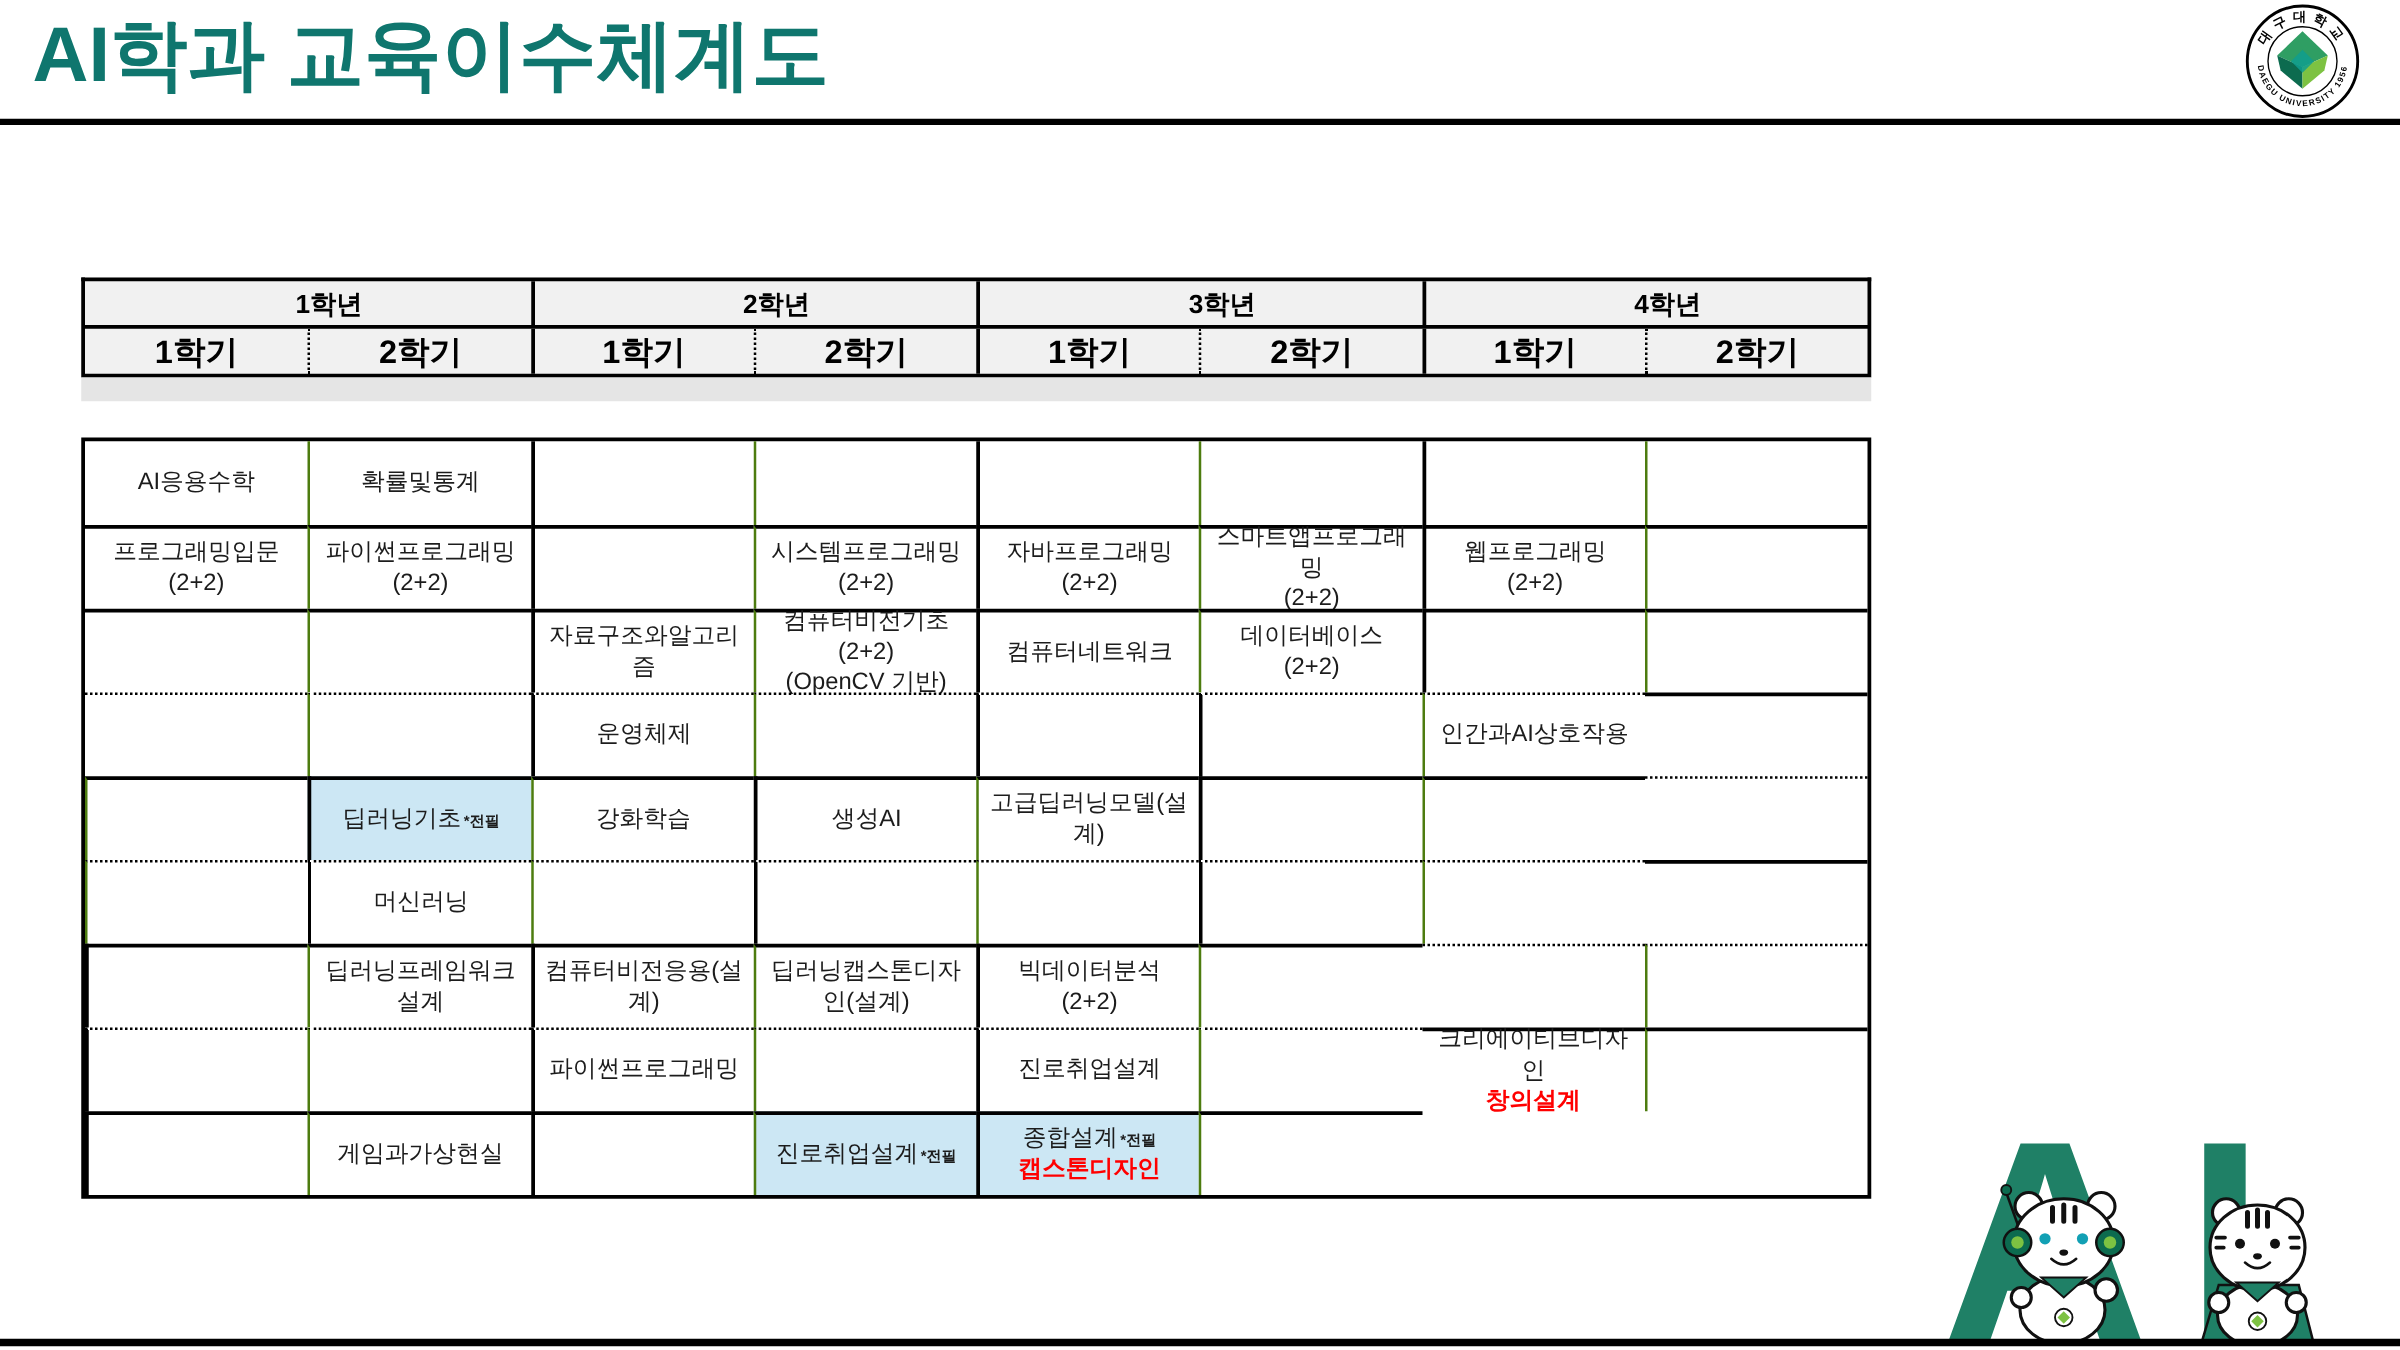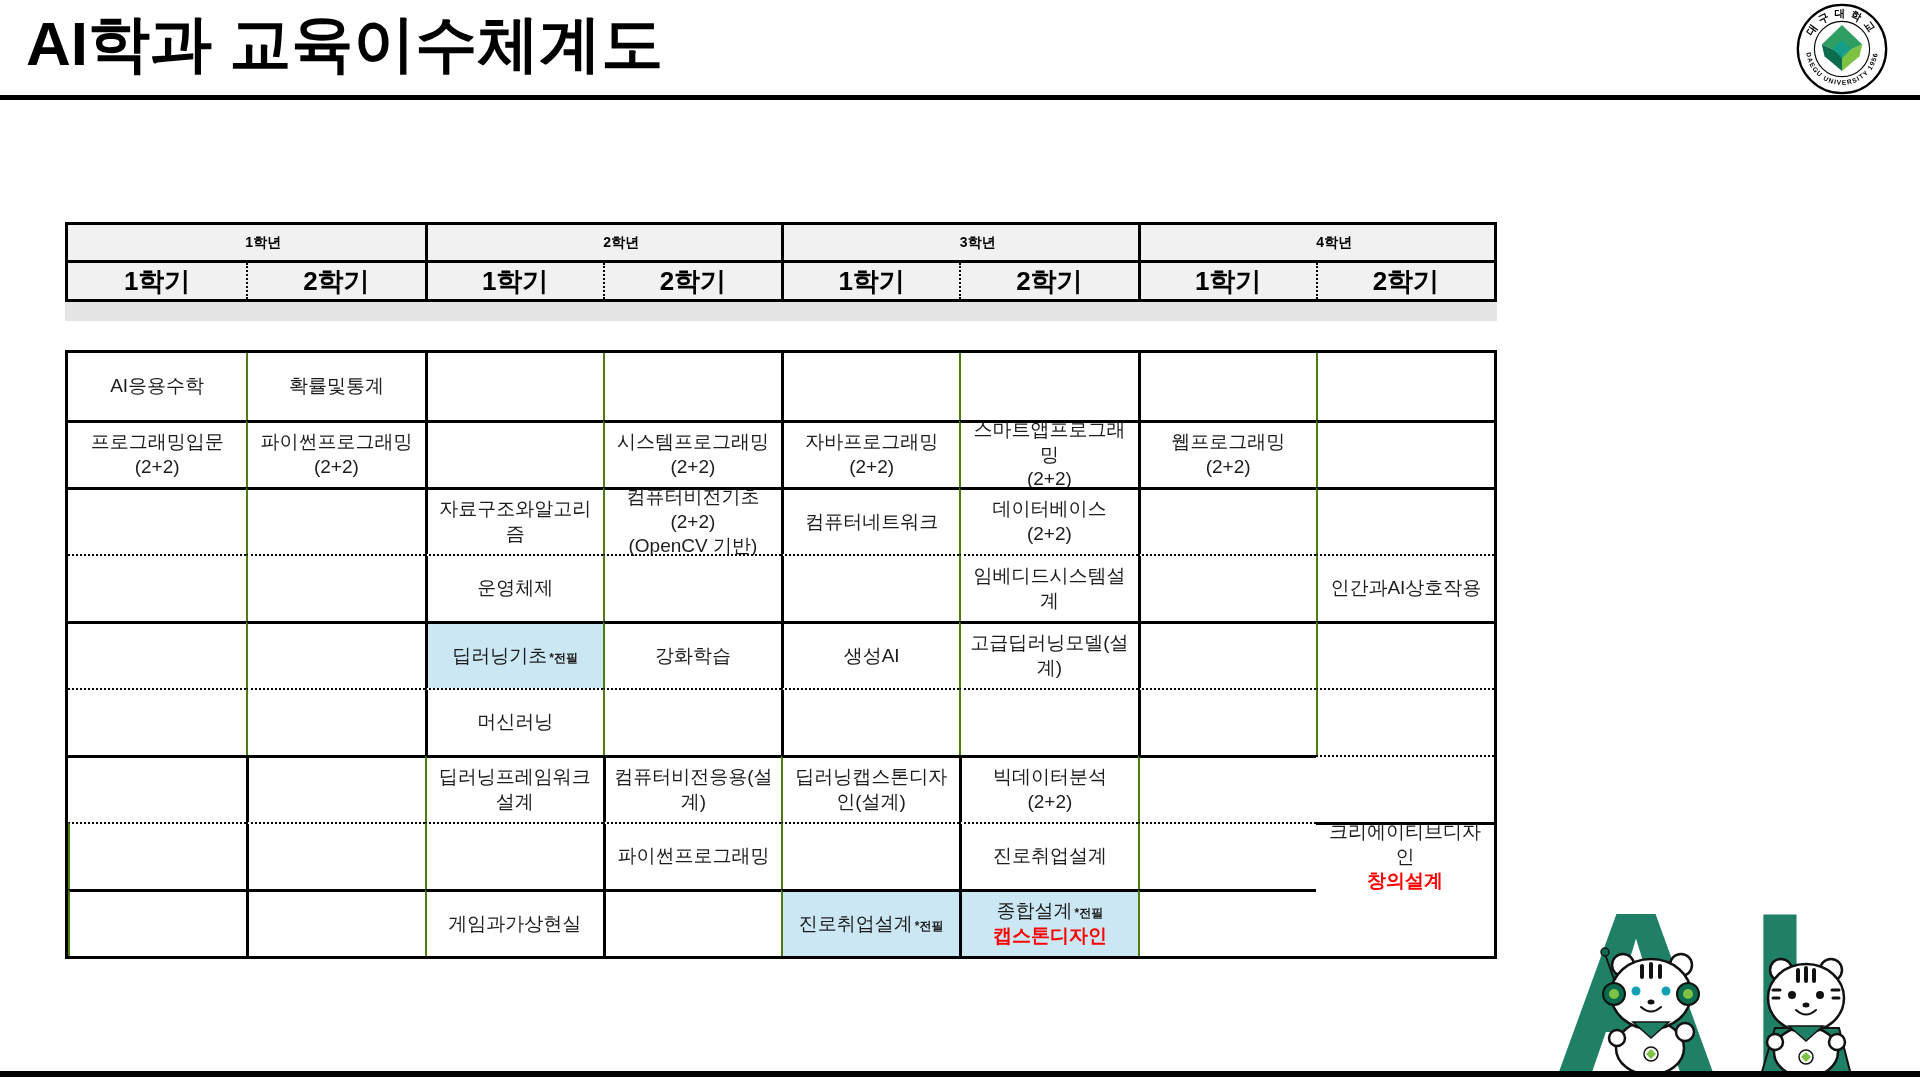--- a/index.html
+++ b/index.html
@@ -1,31 +1,31 @@
 <!DOCTYPE html>
 <html><head>
 <meta charset="utf-8">
 <style>
   html,body{margin:0;padding:0;background:#fff;}
   .page{position:relative;width:1920px;height:1080px;background:#fff;overflow:hidden;
         font-family:"Liberation Sans","DejaVu Sans",sans-serif;color:#000;}
 
   
   .title{position:absolute;left:26px;top:2px;margin:0;font-size:62px;font-weight:900;
-         letter-spacing:0;color:#000000;}
+         letter-spacing:0;color:#0f766e;}
   .title-rule{position:absolute;left:0;top:95px;width:1920px;height:5px;background:#000;}
 
   
   .logo{position:absolute;left:1796px;top:3px;width:92px;height:92px;}
 
   
   .table-wrap{position:absolute;left:65px;top:222px;width:1432px;}
   .year-row{display:grid;grid-template-columns:repeat(4,1fr);height:38px;background:#f1f1f1;
             border:3px solid #000;border-bottom:none;box-sizing:border-box;}
-  .ycell{display:flex;align-items:center;justify-content:center;font-weight:700;font-size:14px;padding-left:34px;}
+  .ycell{display:flex;align-items:center;justify-content:center;font-weight:700;font-size:21px;padding-left:34px;}
   .ycell.yb{border-left:3px solid #000;}
   .sem-row{display:grid;grid-template-columns:repeat(8,1fr);height:42px;background:#f1f1f1;
            border:3px solid #000;box-sizing:border-box;}
   .scell{display:flex;align-items:center;justify-content:center;font-weight:700;font-size:26px;}
   .scell.yb{border-left:3px solid #000;}
   .scell.sb{border-left:2px dotted #000;}
   .gray-strip{height:19px;background:#e5e5e5;}
   .body-grid{display:grid;grid-template-columns:repeat(8,1fr);grid-auto-rows:67px;
              border:3px solid #000;box-sizing:border-box;margin-top:29px;background:#fff;}
   .cell{display:flex;flex-direction:column;align-items:center;justify-content:center;
@@ -153,23 +153,20 @@
         </div>
         <div class="cell yb ts"></div>
         <div class="cell sb ts"></div>
         <div class="cell td"></div>
         <div class="cell sb td"></div>
         <div class="cell yb td">
           <div class="l1"><span>운영체제</span></div>
         </div>
         <div class="cell sb td"></div>
         <div class="cell yb td"></div>
-        <div class="cell sb td">
-          <div class="l1"><span>임베디드시스템설계</span></div>
-        </div>
         <div class="cell yb td"></div>
         <div class="cell sb td">
           <div class="l1"><span>인간과AI상호작용</span></div>
         </div>
         <div class="cell ts"></div>
         <div class="cell sb ts"></div>
         <div class="cell yb ts hl">
           <div class="l1"><span>딥러닝기초</span><span class="tag">*전필</span></div>
         </div>
         <div class="cell sb ts">

